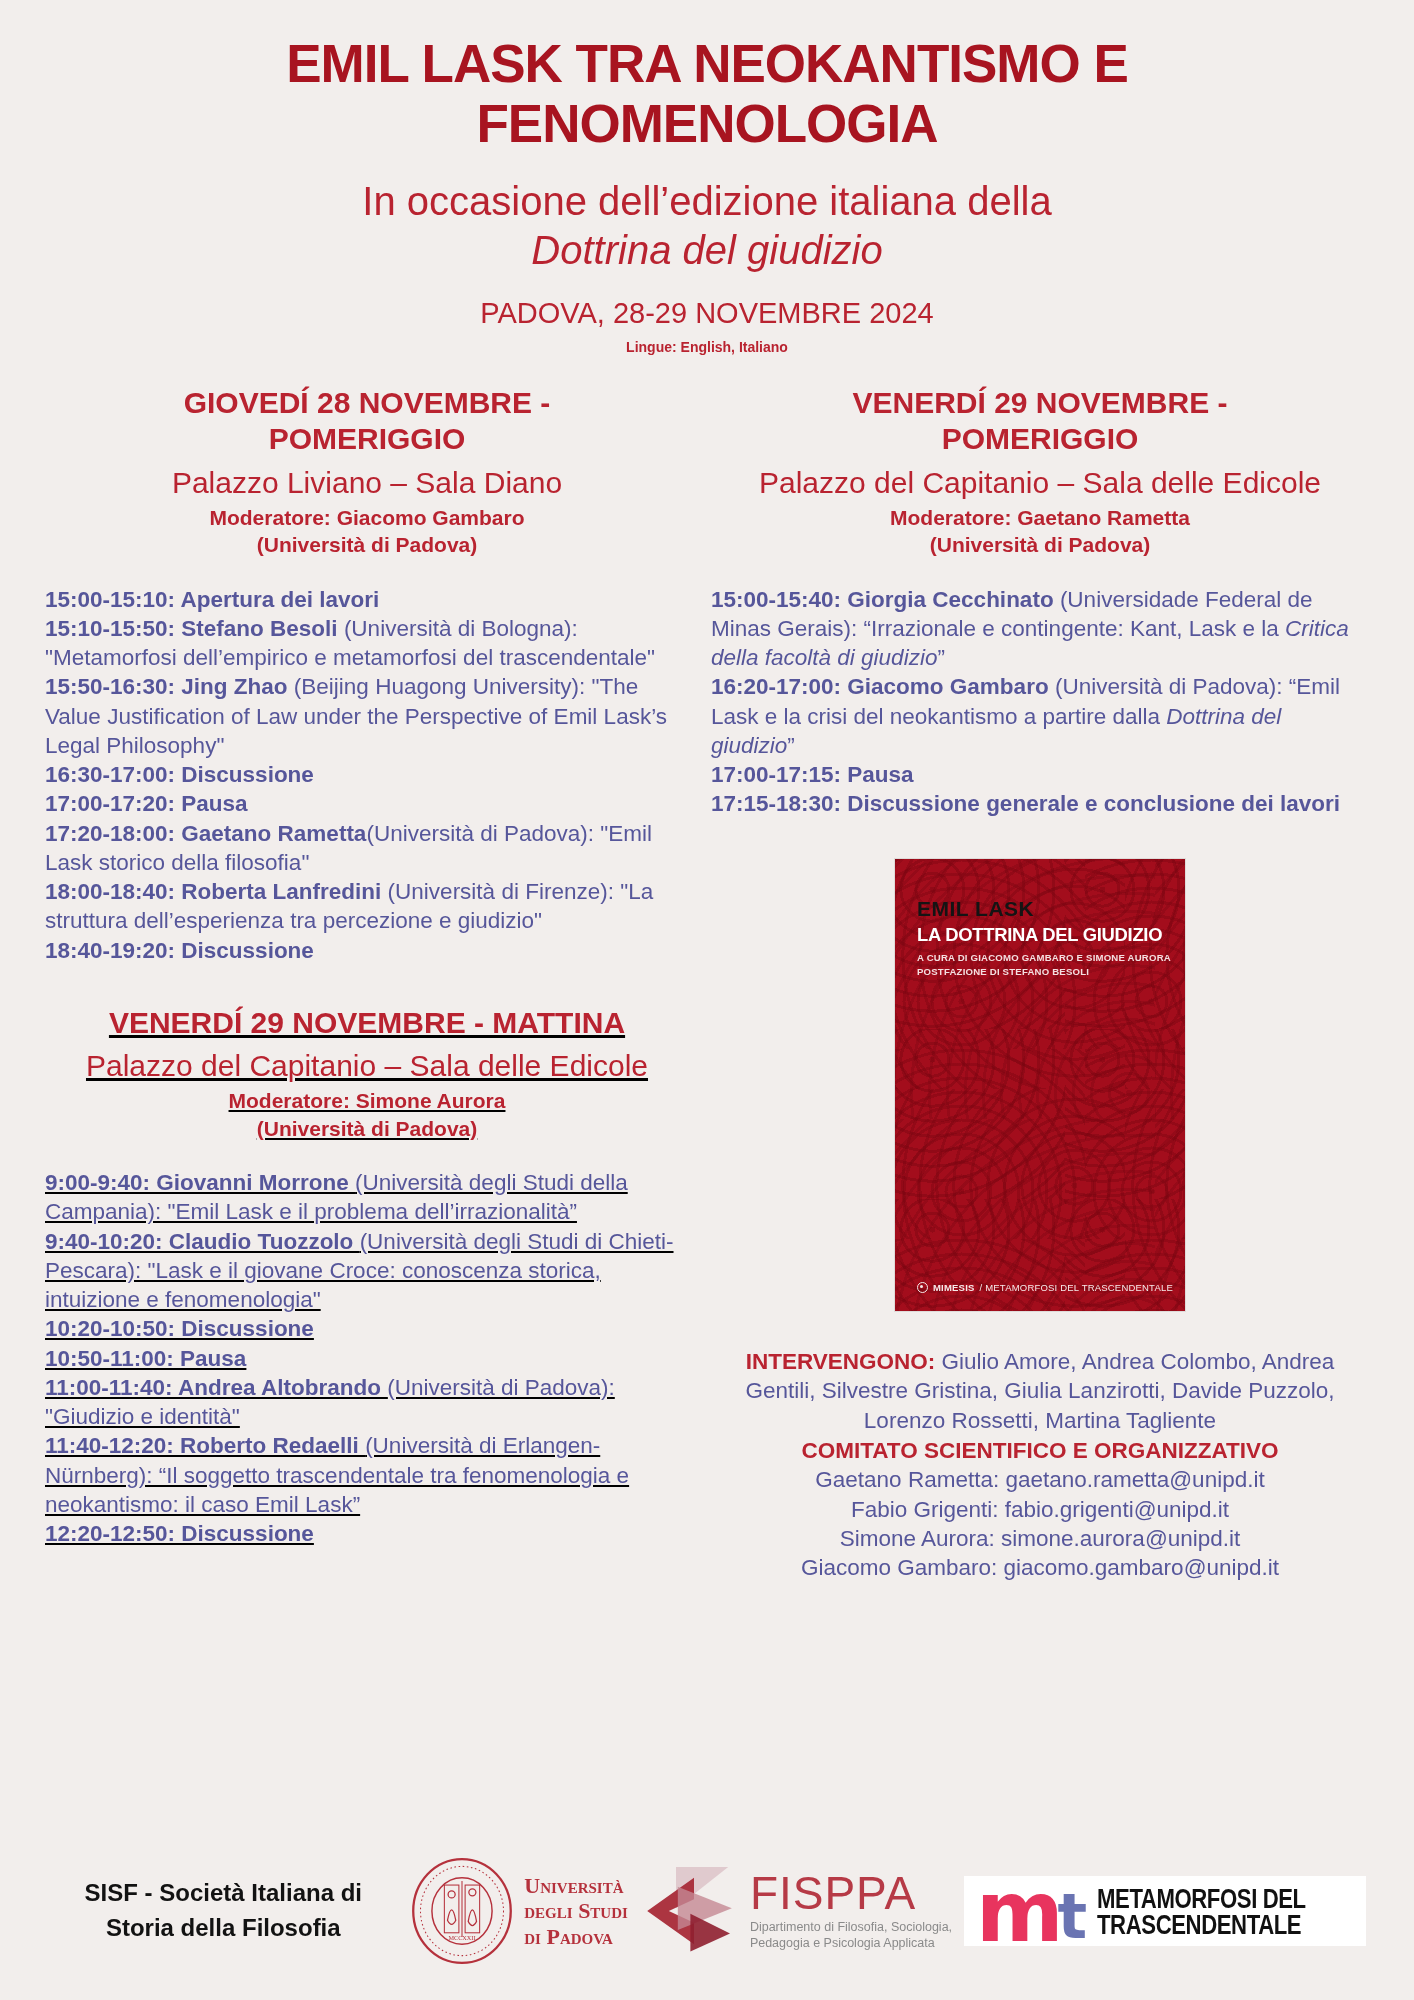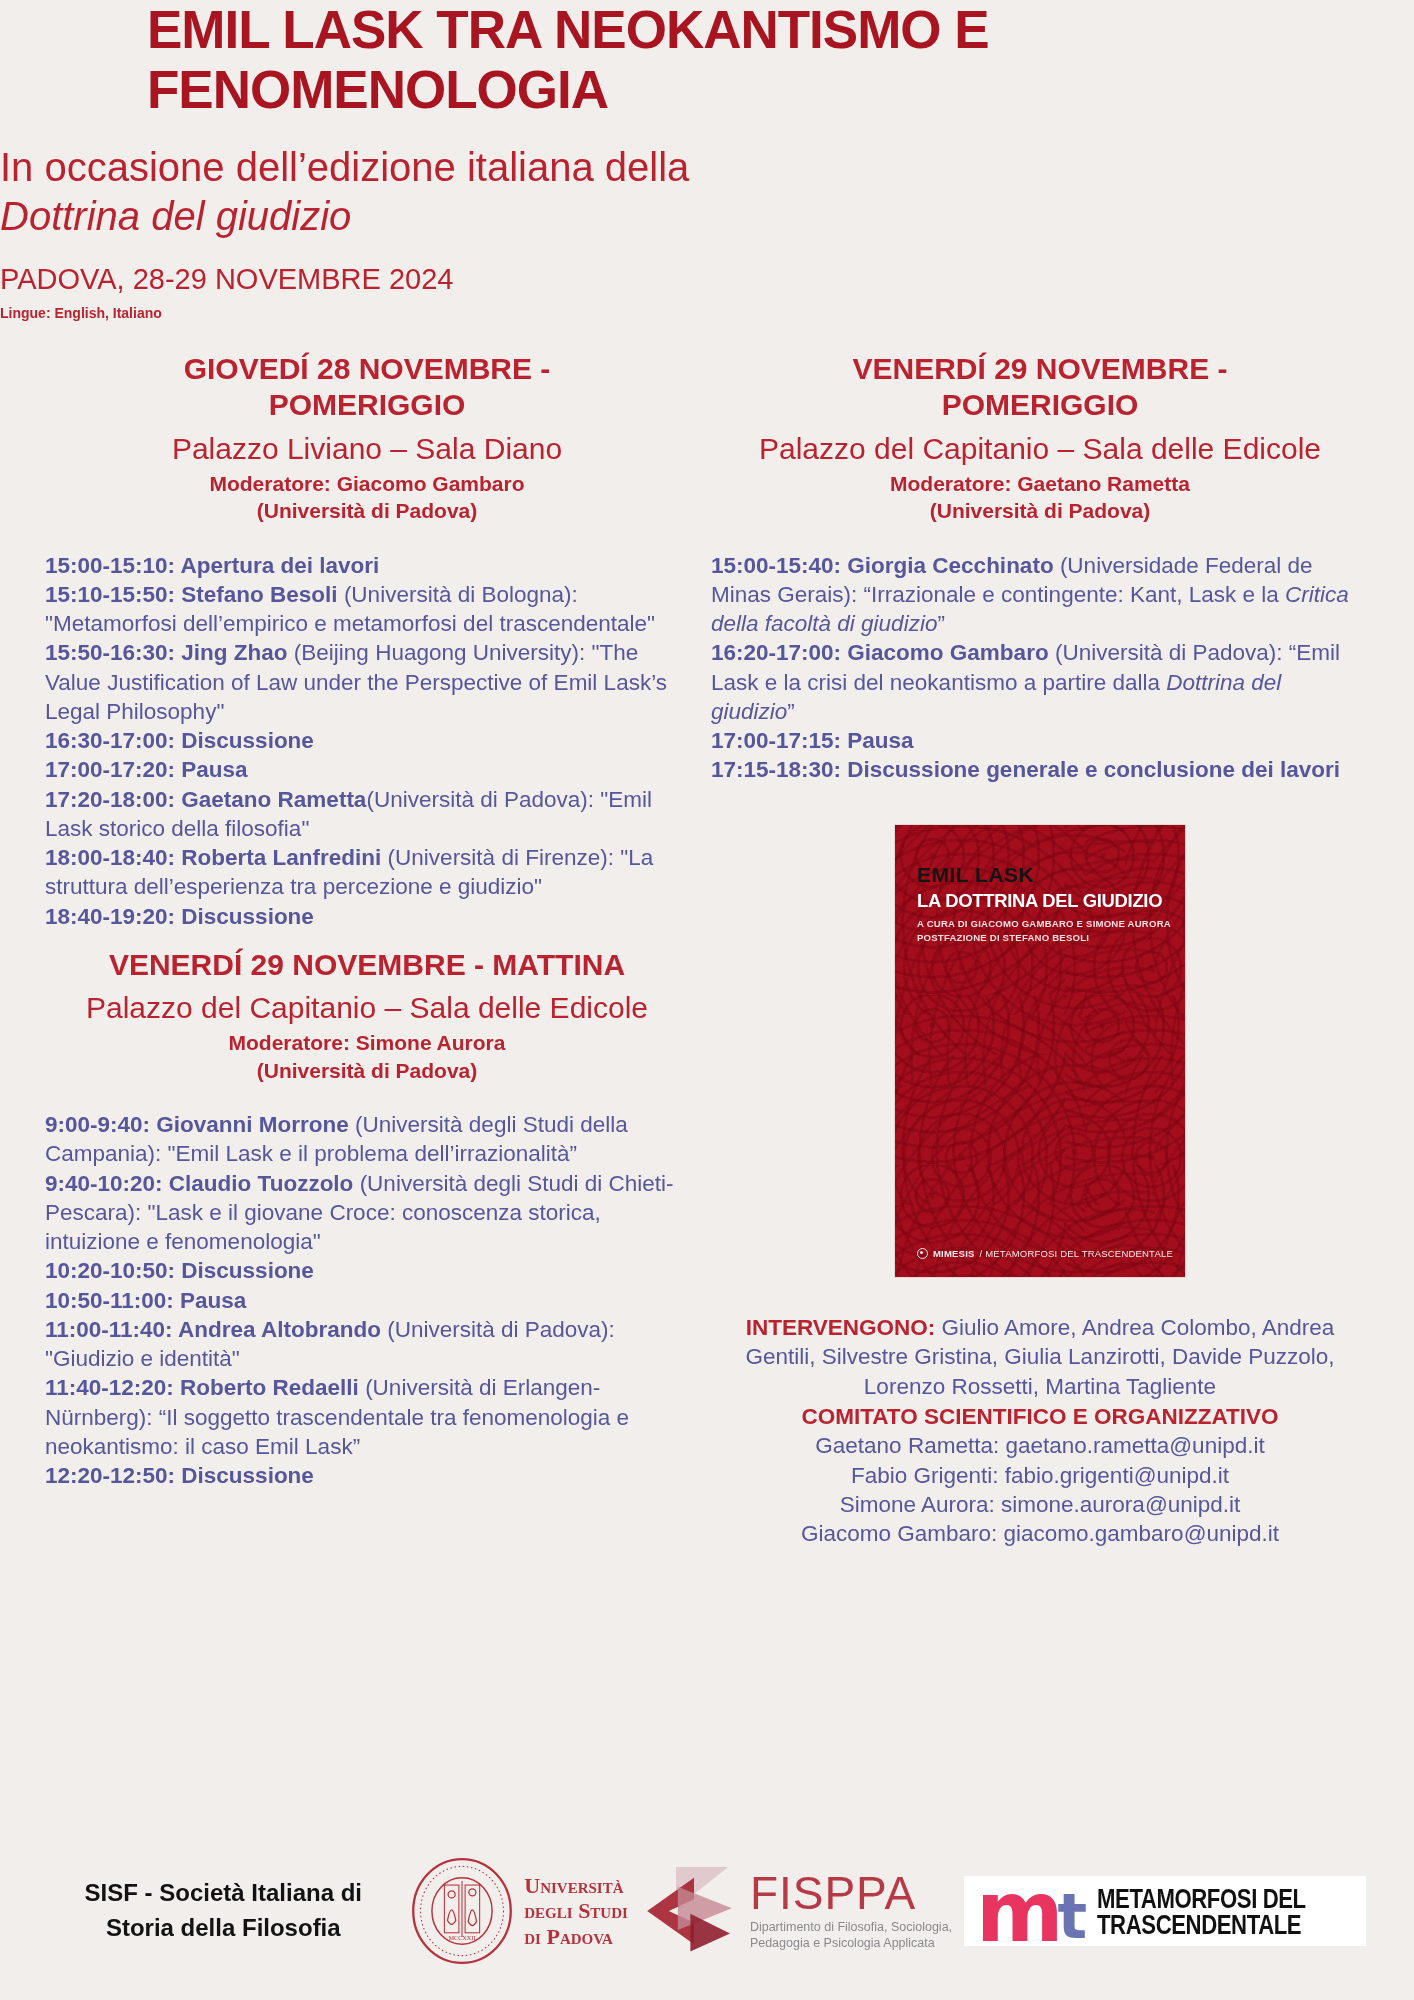--- a/index.html
+++ b/index.html
@@ -6,21 +6,21 @@
   body{background:#e8e4e2;}
   .poster{
     position:relative;
     width:1414px;height:2000px;
     margin:0 auto;
     background:var(--page_bg,#f2eeec);
     font-family:"Liberation Sans", sans-serif;
     overflow:hidden;
   }
   
-  .header{}
+  .header{padding-top:34px;text-align:center;}
   .main-title{
     margin:0 auto 24px;
     max-width:1120px;
     font-size:53px;line-height:1.14;
     font-weight:800;letter-spacing:-1px;
     color:var(--red_title,#a81420);
   }
   .subtitle-1{font-size:40px;color:var(--red_head,#b92330);margin-bottom:4px;}
   .subtitle-2{font-size:40px;font-style:italic;color:var(--red_head,#b92330);margin-bottom:24px;}
   .location-date{font-size:29px;color:var(--red_head,#b92330);font-weight:500;margin-bottom:9px;}
@@ -42,21 +42,21 @@
   }
   .moderator{font-size:21px;line-height:1.3;font-weight:700;color:var(--red_head,#b92330);}
   .schedule{margin-top:26px;text-align:left;}
   .entry{
     font-size:22.5px;line-height:1.3;
     color:var(--blue,#56569a);
   }
   .seg-r{font-weight:400;}
   .seg-b{font-weight:700;}
   .seg-i{font-style:italic;font-weight:400;}
-  .session + .session{margin-top:16px;}
+  .session + .session{margin-top:40px;text-decoration:underline;}
   
   .cover{
     position:relative;
     width:290px;height:452px;
     margin:40px auto 0;
     background-color:var(--cover_red,#a30d1c);
     background-image:
       repeating-radial-gradient(circle at 22% 18%, rgba(118,4,15,.40) 0 3px, rgba(0,0,0,0) 3px 15px),
       repeating-radial-gradient(circle at 78% 42%, rgba(118,4,15,.35) 0 3px, rgba(0,0,0,0) 3px 17px),
       repeating-radial-gradient(circle at 35% 75%, rgba(118,4,15,.35) 0 3px, rgba(0,0,0,0) 3px 14px),

